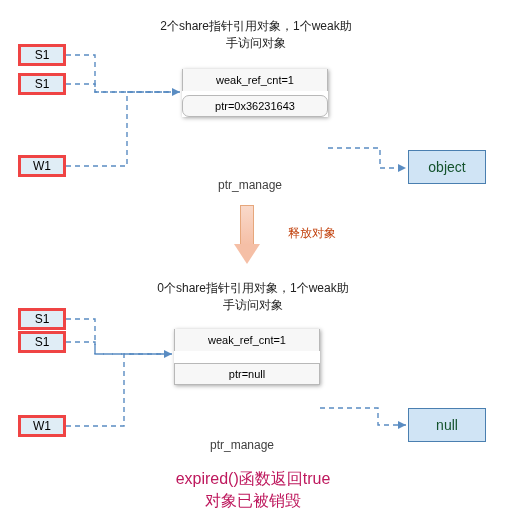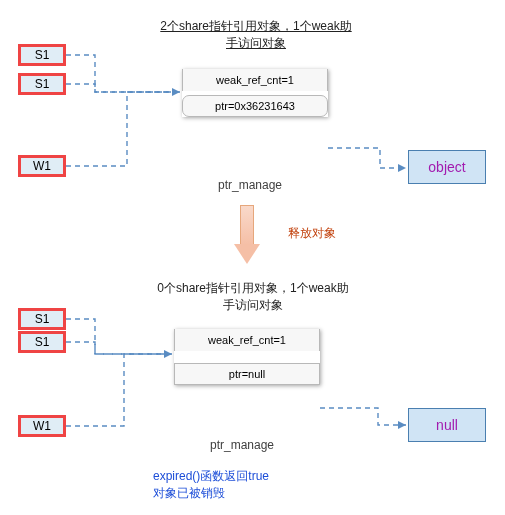--- a/index.html
+++ b/index.html
@@ -1,23 +1,23 @@
 <!DOCTYPE html>
 <html><head>
 <meta charset="utf-8">
 <style>
 * { box-sizing: border-box; margin: 0; padding: 0; }
 body { font-family: "Microsoft YaHei", Arial, sans-serif; font-size: 12px; background: #fff; width: 505px; height: 515px; position: relative; }
 .ptr-box { position: absolute; border: 3px solid #ef4444; background: #e0edf6; color: #000; display: flex; align-items: center; justify-content: center; width: 48px; height: 22px; font-size: 12px; }
-.obj-box { position: absolute; border: 1px solid #4a7fb0; background: #d0e4f5; color: #a21caf; display: flex; align-items: center; justify-content: center; width: 78px; height: 34px; font-size: 14px; }
+.obj-box { position: absolute; border: 1px solid #4a7fb0; background: #d0e4f5; color: #14532d; display: flex; align-items: center; justify-content: center; width: 78px; height: 34px; font-size: 14px; }
 .mgr-section { position: absolute; border: 1px solid #b8b8b8; border-bottom: none; background: #f7f7f7; width: 146px; height: 22px; display: flex; align-items: center; justify-content: center; font-size: 11px; }
 .mgr-group { position: absolute; box-shadow: 1px 1px 4px rgba(0,0,0,0.35); }
 .title-text { position: absolute; text-align: center; font-size: 12px; color: #222; width: 200px; line-height: 1.4; }
 .label-text { position: absolute; font-size: 12px; color: #404040; }
-.footer-text { position: absolute; font-size: 12px; color: #1d4ed8; width: 200px; line-height: 1.4; }
+.footer-text { position: absolute; text-align: center; font-size: 16px; color: #be185d; width: 200px; line-height: 1.4; }
 .side-text { position: absolute; font-size: 12px; color: #c2410c; }
 .big-arrow { position: absolute; width: 26px; height: 60px; }
 .big-arrow .shaft { position: absolute; left: 6px; top: 0; width: 14px; height: 40px; background: linear-gradient(#f9d9ca, #f5bfa6); border: 1px solid #e6a77c; border-bottom: none; }
 .big-arrow .head { position: absolute; left: 0; top: 39px; width: 0; height: 0; border-left: 13px solid transparent; border-right: 13px solid transparent; border-top: 20px solid #f5bfa6; }
 svg.connector { position: absolute; top: 0; left: 0; pointer-events: none; }
 </style>
 </head>
 <body>
 
 <svg class="connector" width="505" height="515">
@@ -31,21 +31,21 @@
   <path d="M66 84 L95 84 L95 92 L180 92" stroke="#5a8cc2" stroke-width="1.4" stroke-dasharray="5,4" fill="none"></path>
   <path d="M66 166 L127 166 L127 92 L180 92" stroke="#5a8cc2" stroke-width="1.4" stroke-dasharray="5,4" fill="none"></path>
   <path d="M328 148 L380 148 L380 168 L406 168" stroke="#5a8cc2" stroke-width="1.4" stroke-dasharray="5,4" fill="none" marker-end="url(#ah)"></path>
 
   <path d="M66 319 L95 319 L95 354 L172 354" stroke="#5a8cc2" stroke-width="1.4" stroke-dasharray="5,4" fill="none" marker-end="url(#ah)"></path>
   <path d="M66 342 L95 342 L95 354 L172 354" stroke="#5a8cc2" stroke-width="1.4" stroke-dasharray="5,4" fill="none"></path>
   <path d="M66 426 L124 426 L124 354 L172 354" stroke="#5a8cc2" stroke-width="1.4" stroke-dasharray="5,4" fill="none"></path>
   <path d="M320 408 L378 408 L378 425 L406 425" stroke="#5a8cc2" stroke-width="1.4" stroke-dasharray="5,4" fill="none" marker-end="url(#ah)"></path>
 </svg>
 
-<div class="title-text" style="left:156px; top:18px; white-space:pre-line;text-decoration:underline;">2个share指针引用对象，1个weak助
+<div class="title-text" style="left:156px; top:18px; white-space:pre-line;">2个share指针引用对象，1个weak助
 手访问对象</div>
 
 <div class="ptr-box" style="left:18px; top:44px;">
     <span>S1</span>
   </div>
 <div class="ptr-box" style="left:18px; top:73px;">
     <span>S1</span>
   </div>
 <div class="ptr-box" style="left:18px; top:155px;">
     <span>W1</span>

